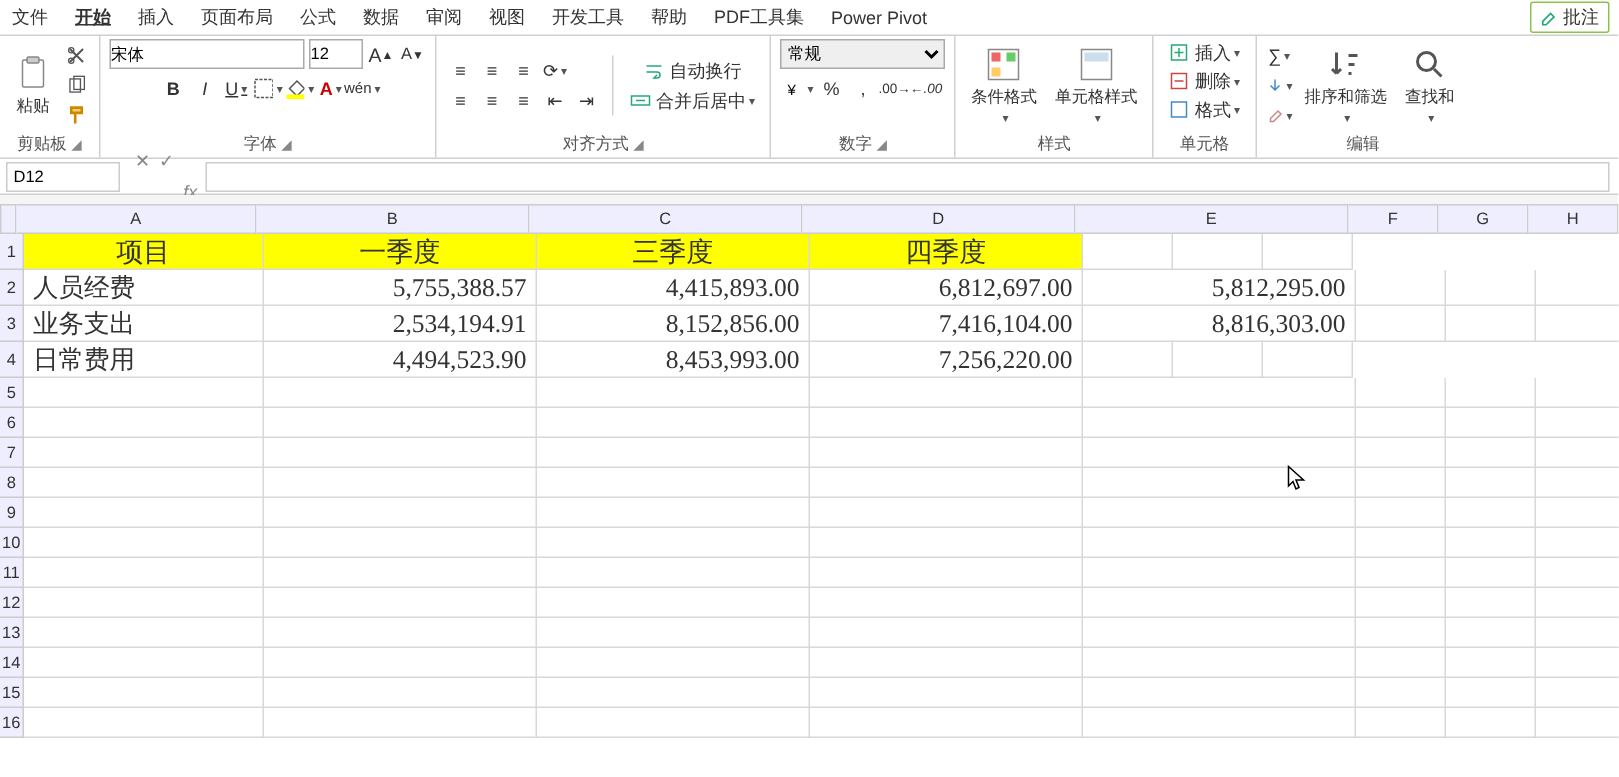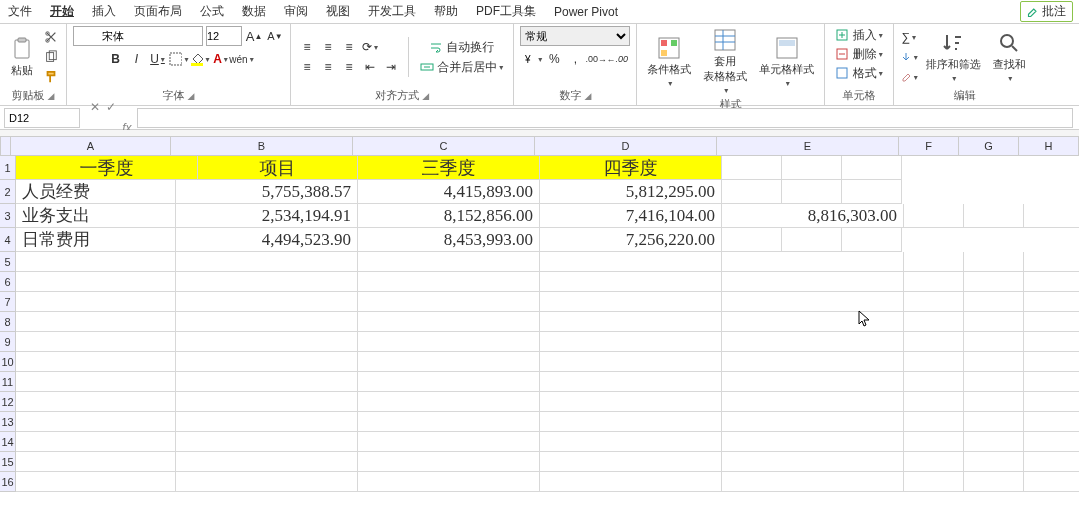--- a/index.html
+++ b/index.html
@@ -15,21 +15,21 @@
 .group-label { text-align:center; font-size:11px; color:#555; padding-bottom:2px; display:flex; align-items:center; justify-content:center; gap:3px;}
 .dlaunch { font-size:9px; color:#888; }
 .col { display:flex; flex-direction:column; gap:2px; }
 .row { display:flex; align-items:center; gap:3px; }
 .btn { display:inline-flex; align-items:center; justify-content:center; min-width:18px; height:18px; cursor:pointer; }
 .bigbtn { display:flex; flex-direction:column; align-items:center; cursor:pointer; padding:2px 4px; font-size:11px; gap:2px;}
 .bigbtn .ico { width:24px; height:24px; }
 .ico { display:inline-block; }
 .dropdown-arrow::after { content:"▾"; font-size:8px; margin-left:2px; color:#555;}
 select, input[type=text].small { font-size:11px; height:20px; border:1px solid #aaa; }
-.fontname { width:130px;padding-left:28px; }
+.fontname { width:130px; }
 .fontsize { width:36px; }
 .sep { width:1px; height:40px; background:#d0d0d0; margin:0 3px; }
 .namebox-row { display:flex; align-items:center; height:24px; border-bottom:1px solid #d0d0d0;justify-content:center; }
 .namebox { width:76px; border:1px solid #ccc; height:20px; font-size:11px; padding:0 4px; margin:0 4px;}
 .fx-icons { display:flex; gap:6px; padding:0 6px; color:#888;}
 .fx-icons span { cursor:pointer; }
 .formula-bar { flex:1; height:20px; border:1px solid #ccc; margin-right:6px; padding:0 4px;}
 .corner { width:16px; height:20px; background:#eef; border:1px solid #ccc;}
 .colheads { display:flex; position:relative;}
 .colhead { height:20px; display:flex; align-items:center; justify-content:center; background:#eef; border-right:1px solid #ccc; border-bottom:1px solid #ccc; border-top:1px solid #ccc; font-size:11px; color:#333; cursor:pointer;}
@@ -212,28 +212,20 @@
             <rect x="2" y="2" width="20" height="20" fill="none" stroke="#888"></rect>
             <rect x="4" y="4" width="6" height="6" fill="#e66"></rect>
             <rect x="14" y="4" width="6" height="6" fill="#6c6"></rect>
             <rect x="4" y="14" width="6" height="6" fill="#fc6"></rect>
           </svg>
         <span>条件格式</span>
       </div>
       <div class="bigbtn dropdown-arrow">
         <svg class="ico" viewBox="0 0 24 24">
             <rect x="2" y="2" width="20" height="20" fill="none" stroke="#888"></rect>
-            <path d="M2 8h20M2 14h20M10 2v20" stroke="#48c"></path>
-          </svg>
-        <span style="white-space:pre-line;text-align:center;">套用
-表格格式</span>
-      </div>
-      <div class="bigbtn dropdown-arrow">
-        <svg class="ico" viewBox="0 0 24 24">
-            <rect x="2" y="2" width="20" height="20" fill="none" stroke="#888"></rect>
             <rect x="4" y="4" width="16" height="6" fill="#cde"></rect>
           </svg>
         <span>单元格样式</span>
       </div>
     </div>
     <div class="group-label">
         <span>样式</span>
       </div>
   </div>
 
@@ -330,32 +322,33 @@
         <div class="rowhead" style="height: 20px;">10</div>
         <div class="rowhead" style="height: 20px;">11</div>
         <div class="rowhead" style="height: 20px;">12</div>
         <div class="rowhead" style="height: 20px;">13</div>
         <div class="rowhead" style="height: 20px;">14</div>
         <div class="rowhead" style="height: 20px;">15</div>
         <div class="rowhead" style="height: 20px;">16</div>
       </div>
     <div class="cells" id="cells">
         <div class="cellrow">
+          <div class="cell hdr" style="width: 160px; height: 24px;">项目</div>
           <div class="cell hdr" style="width: 182px; height: 24px;">一季度</div>
-          <div class="cell hdr" style="width: 160px; height: 24px;">项目</div>
           <div class="cell hdr" style="width: 182px; height: 24px;">三季度</div>
           <div class="cell hdr" style="width: 182px; height: 24px;">四季度</div>
           <div class="cell " style="width: 60px; height: 24px;"></div>
           <div class="cell " style="width: 60px; height: 24px;"></div>
           <div class="cell " style="width: 60px; height: 24px;"></div>
         </div>
         <div class="cellrow">
           <div class="cell txt" style="width: 160px; height: 24px;">人员经费</div>
           <div class="cell data" style="width: 182px; height: 24px;">5,755,388.57</div>
           <div class="cell data" style="width: 182px; height: 24px;">4,415,893.00</div>
+          <div class="cell data" style="width: 182px; height: 24px;">6,812,697.00</div>
           <div class="cell data" style="width: 182px; height: 24px;">5,812,295.00</div>
           <div class="cell " style="width: 60px; height: 24px;"></div>
           <div class="cell " style="width: 60px; height: 24px;"></div>
           <div class="cell " style="width: 60px; height: 24px;"></div>
         </div>
         <div class="cellrow">
           <div class="cell txt" style="width: 160px; height: 24px;">业务支出</div>
           <div class="cell data" style="width: 182px; height: 24px;">2,534,194.91</div>
           <div class="cell data" style="width: 182px; height: 24px;">8,152,856.00</div>
           <div class="cell data" style="width: 182px; height: 24px;">7,416,104.00</div>

